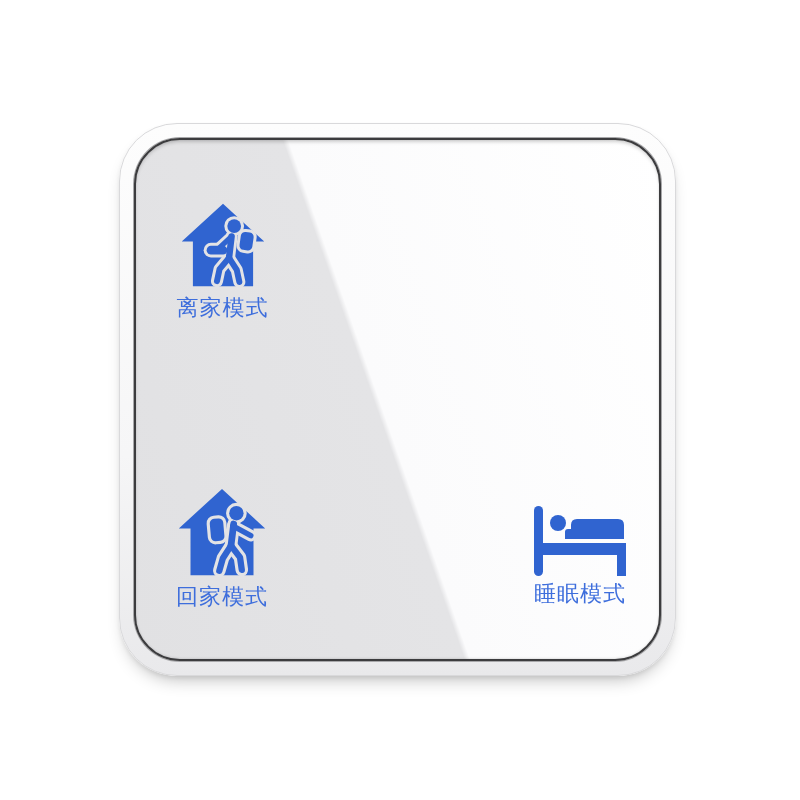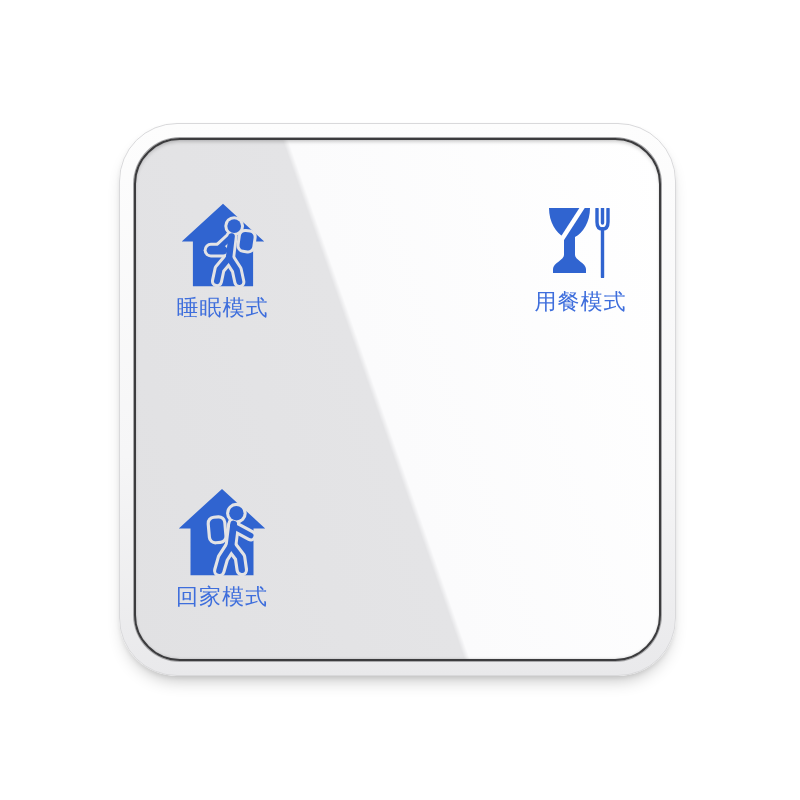--- a/index.html
+++ b/index.html
@@ -78,38 +78,23 @@
           <rect class="blue" x="70" y="36" width="15" height="21" rx="5" transform="rotate(8 77 46)"></rect>
           <circle class="blue" cx="63" cy="29" r="8"></circle>
           <path class="blue-stroke" d="M60 41 L57 66" stroke-width="7.5"></path>
           <path class="blue-stroke" d="M59 42 L46 54" stroke-width="6"></path>
           <path class="blue-stroke" d="M36 57 L50 57" stroke-width="10"></path>
           <path class="blue-stroke" d="M57 66 L46 79 L43 93" stroke-width="7"></path>
           <path class="blue-stroke" d="M57 66 L66 80 L69 94" stroke-width="7"></path>
         </g>
       </svg>
     </span>
-    <span class="lbl">睡眠模式</span>
+    <span class="lbl">离家模式</span>
   </div>
 
-  <div class="scene-btn btn-dine">
-    <span>
-      <svg width="66" height="70" viewBox="0 0 66 70">
-        <path class="blue" d="M1 0 C1 14 8 25 16 29 L16 47 C16 52 5 55 5 61 L5 65 L38 65 L38 61 C38 55 27 52 27 47 L27 29 C35 25 42 14 42 0 Z"></path>
-        <path d="M36 -3 L14 31" stroke="#ffffff" stroke-width="4.5" fill="none"></path>
-        <g class="blue-stroke" stroke-width="3.4">
-          <path d="M49 1 L49 14 Q49 21 54.5 21"></path>
-          <path d="M54.5 0 L54.5 15"></path>
-          <path d="M60 1 L60 14 Q60 21 54.5 21"></path>
-          <path d="M54.5 21 L54.5 69"></path>
-        </g>
-      </svg>
-    </span>
-    <span class="lbl">用餐模式</span>
-  </div>
 
   <div class="scene-btn btn-away">
     <span>
       <svg width="90" height="94" viewBox="0 0 100 104">
         <path class="blue" d="M50 3 L98 47 L85 47 L85 99 L15 99 L15 47 L2 47 Z"></path>
         <g class="halo">
           <circle cx="66" cy="30" r="8" stroke-width="7"></circle>
           <rect x="37" y="36" width="15" height="25" rx="5" stroke-width="7" transform="rotate(-5 44 48)"></rect>
           <path d="M63 42 L60 66" stroke-width="14"></path>
           <path d="M62 44 L82 55" stroke-width="13"></path>
@@ -122,13 +107,25 @@
           <path class="blue-stroke" d="M63 42 L60 66" stroke-width="7.5"></path>
           <path class="blue-stroke" d="M62 44 L82 55" stroke-width="6"></path>
           <path class="blue-stroke" d="M60 66 L70 79 L72 93" stroke-width="7"></path>
           <path class="blue-stroke" d="M60 66 L51 80 L47 94" stroke-width="7"></path>
         </g>
       </svg>
     </span>
     <span class="lbl">回家模式</span>
   </div>
 
+  <div class="scene-btn btn-sleep">
+    <span>
+      <svg width="92" height="70" viewBox="0 0 92 70">
+        <rect class="blue" x="0" y="0" width="9" height="70" rx="4.5"></rect>
+        <circle class="blue" cx="24" cy="17" r="8"></circle>
+        <path class="blue" d="M31 33 L31 26 Q31 23 34 23 L37 23 L37 19 Q37 13 43 13 L84 13 Q90 13 90 19 L90 33 Z"></path>
+        <rect class="blue" x="0" y="37" width="92" height="12"></rect>
+        <rect class="blue" x="83" y="49" width="9" height="21"></rect>
+      </svg>
+    </span>
+    <span class="lbl">睡眠模式</span>
+  </div>
 </div>
 
 </body></html>

